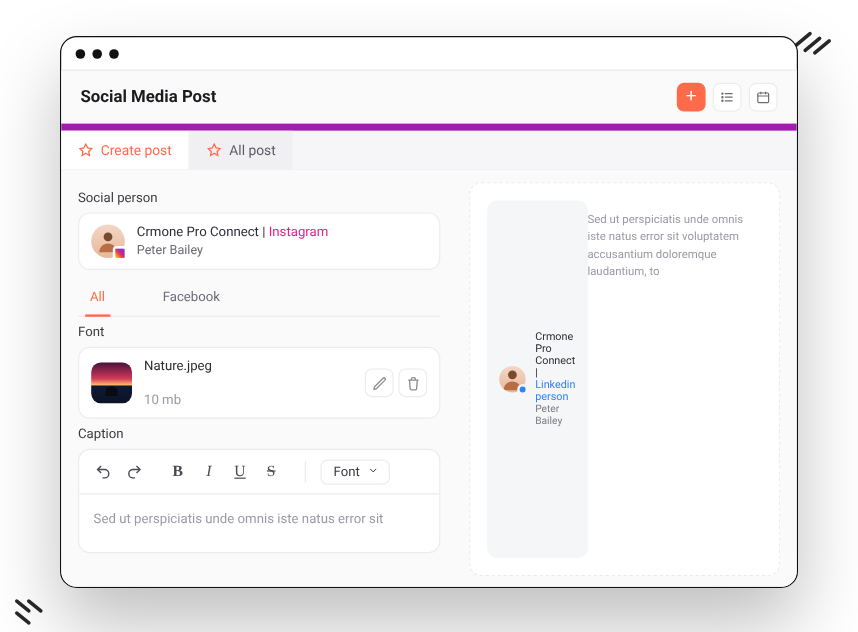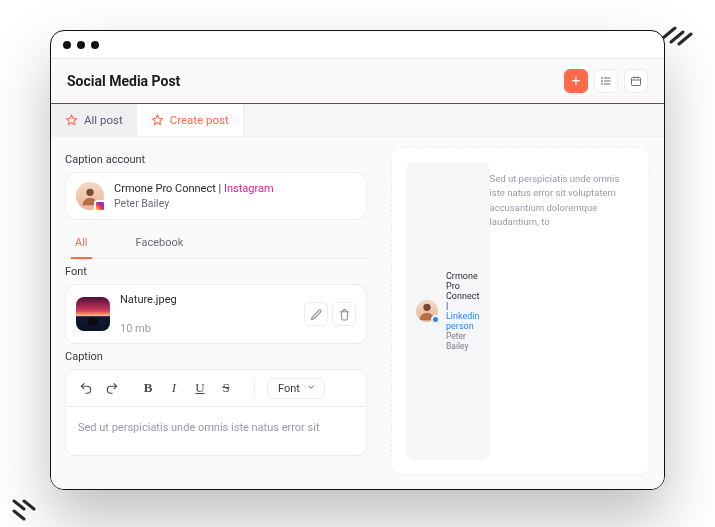--- a/index.html
+++ b/index.html
@@ -44,21 +44,21 @@
     display: flex;
     align-items: center;
     padding: 0 12px;
     gap: 6px;
   }
   .dot { width: 8px; height: 8px; border-radius: 50%; background: #111; }
   .header {
     padding: 10px 16px;
     display: flex;
     align-items: center;
-    border-bottom: 1px solid #a21caf;
+    border-bottom: 6px solid #a21caf;
     background: #fafafb;
   }
   .header h1 { font-size: 14px; font-weight: 700; color: #1a1a1f; }
   .header .spacer { flex: 1; }
   .hbtn {
     width: 24px; height: 24px; border-radius: 6px; margin-left: 6px;
     display: inline-flex; align-items: center; justify-content: center;
     border: 1px solid #ececef; background: #fff; color: #6b6b76;
     cursor: pointer; font-size: 12px;
   }
@@ -210,39 +210,39 @@
       <svg width="12" height="12" viewBox="0 0 24 24" fill="none" stroke="currentColor" stroke-width="2">
           <rect x="3" y="5" width="18" height="16" rx="2"></rect>
           <line x1="3" y1="10" x2="21" y2="10"></line>
           <line x1="8" y1="3" x2="8" y2="7"></line>
           <line x1="16" y1="3" x2="16" y2="7"></line>
         </svg>
     </button>
   </div>
 
   <div class="tabs">
+    <div class="tab active">
+      <svg class="pin" viewBox="0 0 24 24" fill="none" stroke="#ff6b4a" stroke-width="2">
+          <path d="M12 2l3 6 6 .9-4.5 4.4 1 6.2L12 16l-5.5 3.5 1-6.2L3 8.9 9 8z"></path>
+        </svg>
+      <span>Create post</span>
+    </div>
     <div class="tab">
       <svg class="pin" viewBox="0 0 24 24" fill="none" stroke="#ff6b4a" stroke-width="2">
           <path d="M12 2l3 6 6 .9-4.5 4.4 1 6.2L12 16l-5.5 3.5 1-6.2L3 8.9 9 8z"></path>
         </svg>
       <span>All post</span>
     </div>
-    <div class="tab active">
-      <svg class="pin" viewBox="0 0 24 24" fill="none" stroke="#ff6b4a" stroke-width="2">
-          <path d="M12 2l3 6 6 .9-4.5 4.4 1 6.2L12 16l-5.5 3.5 1-6.2L3 8.9 9 8z"></path>
-        </svg>
-      <span>Create post</span>
-    </div>
   </div>
 
   <div class="content">
 
     <div class="left">
 
-      <div class="sec-label">Caption account</div>
+      <div class="sec-label">Social person</div>
       <div class="card acct">
         <div class="avatar-wrap">
           <div class="avatar">
             <svg viewBox="0 0 24 24">
                 <circle cx="12" cy="8" r="4" fill="#7a4a2e"></circle>
                 <path d="M4 22c0-4.4 3.6-8 8-8s8 3.6 8 8" fill="#b86d45"></path>
               </svg>
           </div>
           <span class="avatar-badge"></span>
         </div>

